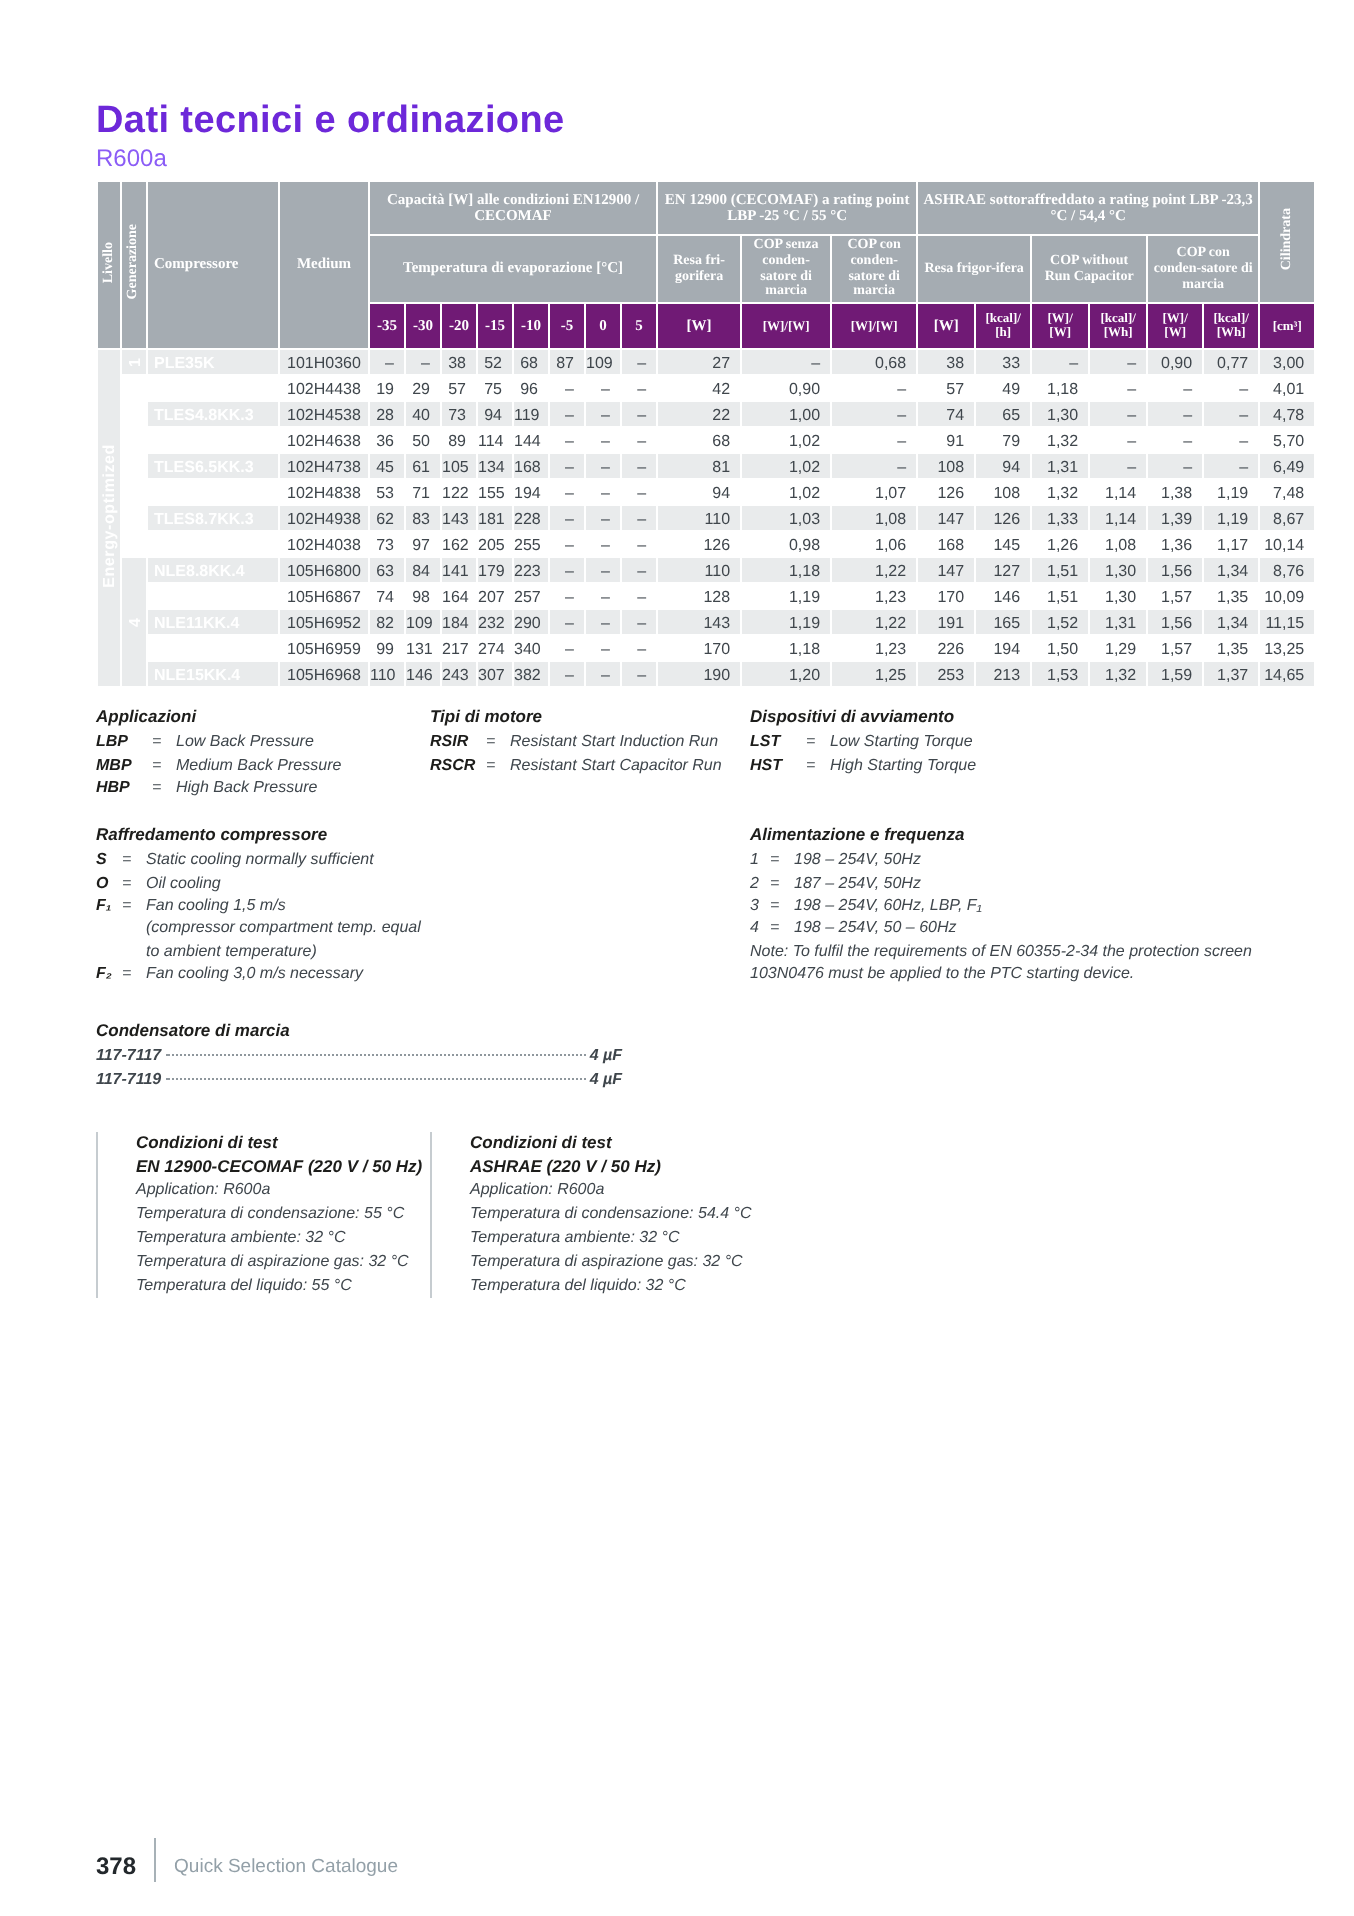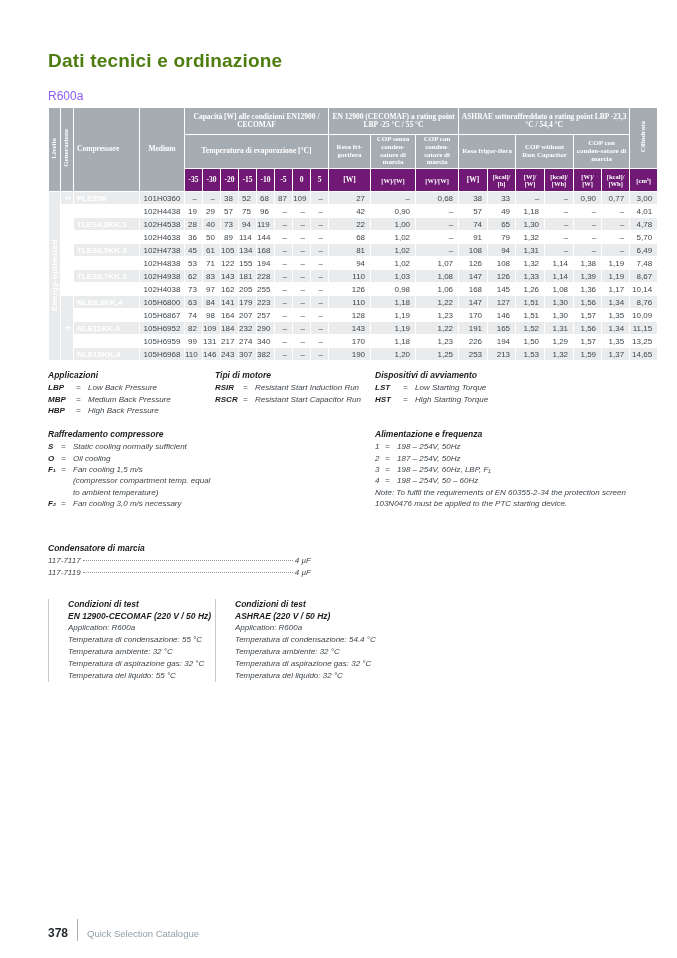--- a/index.html
+++ b/index.html
@@ -5,21 +5,21 @@
   * { box-sizing: border-box; margin: 0; padding: 0; }
   html, body { width: 677px; height: 958px; }
   body {
     background: #ffffff;
     font-family: "Liberation Sans", sans-serif;
     position: relative;
     color: #3f464c;
   }
   .page { position: absolute; inset: 0; padding: 50px 20px 0 48px; }
 
-  h1 { font-size: 19px; color: #4d7c0f; margin-bottom: 17px; letter-spacing: .2px; }
+  h1 { font-size: 19px; color: #6d28d9; letter-spacing: .2px; }
   .subtitle { font-size: 12px; color: #8b5cf6; margin-bottom: 4px; }
 
   
   table { border-collapse: collapse; table-layout: fixed; width: 609px; }
   th, td { border: 1px solid #fff; overflow: hidden; }
   thead th {
     background: #a5acb2; color: #fff; font-weight: bold;
     text-align: center; vertical-align: middle;
     font-size: 7px; line-height: 1.12; padding: 1px 2px; font-family: Liberation Serif, serif;
   }
@@ -47,22 +47,22 @@
   .legend-grid { display: grid; grid-template-columns: 167px 160px 1fr; margin-top: 9px; row-gap: 13px; }
   .lg-title { font-size: 8.5px; font-weight: bold; font-style: italic; color: #1d1d1b; margin-bottom: 2px; }
   .lg-item { display: flex; font-size: 8px; font-style: italic; line-height: 1.42; }
   .lg-term { font-weight: bold; color: #1d1d1b; width: 28px; flex: none; }
   .lg-narrow .lg-term { width: 13px; }
   .lg-num .lg-term { width: 10px; font-weight: normal; color: #3f464c; }
   .lg-eq { width: 12px; flex: none; }
   .lg-cont { font-size: 8px; font-style: italic; line-height: 1.42; padding-left: 25px; }
   .lg-note { font-size: 8px; font-style: italic; line-height: 1.35; margin-top: 1px; max-width: 272px; }
 
-  .cond { margin-top: 33px; width: 263px; }
-  .cond-line { display: flex; align-items: baseline; font-size: 8px; font-style: italic; line-height: 1.55; }
+  .cond { margin-top: 17px; width: 263px; }
+  .cond-line { display: flex; align-items: baseline; font-size: 8px; font-style: italic; line-height: 1.55; font-weight: bold; }
   .leader { flex: 1; border-bottom: 1px dotted #8f979d; margin: 0 2px; transform: translateY(-2px); }
 
   .tests { display: flex; margin-top: 20px; }
   .test-box { width: 167px; border-left: 1px solid #c6ccd0; padding-left: 19px; }
   .test-title, .test-sub { font-size: 8.5px; font-weight: bold; font-style: italic; color: #1d1d1b; line-height: 1.35; }
   .test-line { font-size: 8px; font-style: italic; line-height: 1.5; }
 
   
   .footer { position: absolute; left: 48px; bottom: 14px; display: flex; align-items: center; }
   .pn { font-weight: bold; font-size: 12px; color: #23282c; }

